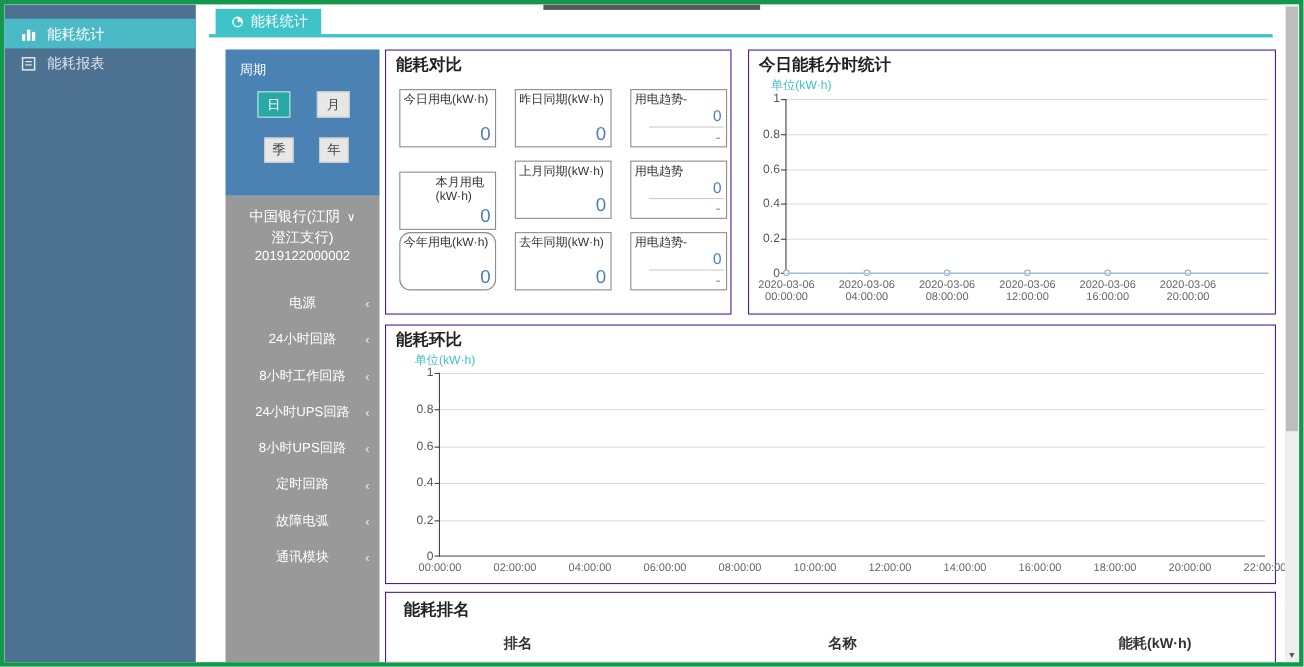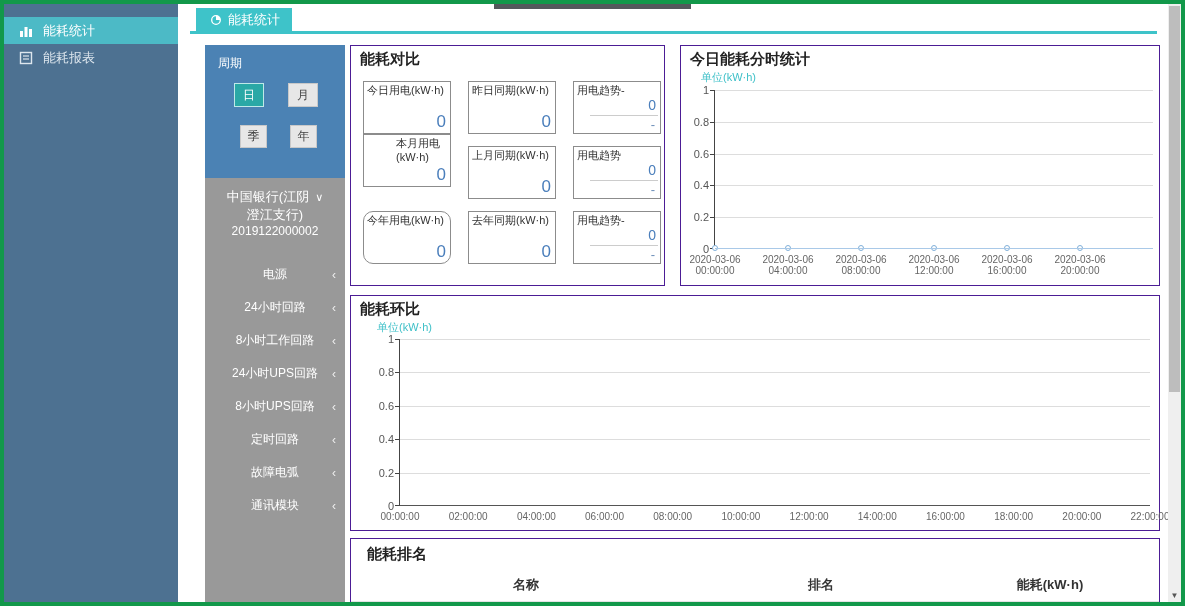--- a/index.html
+++ b/index.html
@@ -178,21 +178,21 @@
         <div class="card-label">昨日同期(kW·h)</div>
         <div class="card-value">0</div>
       </div>
       <div class="card trend" style="left:222px;top:35px;">
         <div class="card-label">用电趋势-</div>
         <div class="card-value">0</div>
         <div class="card-divider"></div>
         <div class="card-sub">-</div>
       </div>
 
-      <div class="card" style="left:12px;top:88px;padding-left:32px;">
+      <div class="card" style="left:12px;top:110px;padding-left:32px;">
         <div class="card-label">本月用电(kW·h)</div>
         <div class="card-value">0</div>
       </div>
       <div class="card" style="left:117px;top:100px;">
         <div class="card-label">上月同期(kW·h)</div>
         <div class="card-value">0</div>
       </div>
       <div class="card trend" style="left:222px;top:100px;">
         <div class="card-label">用电趋势</div>
         <div class="card-value">0</div>
@@ -305,22 +305,22 @@
           <div class="xtick" style="left: 505.455px; top: 172px;">16:00:00</div>
           <div class="xtick" style="left: 573.636px; top: 172px;">18:00:00</div>
           <div class="xtick" style="left: 641.818px; top: 172px;">20:00:00</div>
           <div class="xtick" style="left: 710px; top: 172px;">22:00:00</div>
         </div>
     </div>
 
     <div class="panel panel-ranking">
       <div class="rank-title">能耗排名</div>
       <div class="rank-header">
+        <div class="rank-cell" style="width:240px;">排名</div>
         <div class="rank-cell" style="width:350px;">名称</div>
-        <div class="rank-cell" style="width:240px;">排名</div>
         <div class="rank-cell" style="width:218px;">能耗(kW·h)</div>
       </div>
     </div>
 
     <div class="scrollbar">
       <div class="scroll-thumb"></div>
       <div class="scroll-arrow">▼</div>
     </div>
 
   </div>

